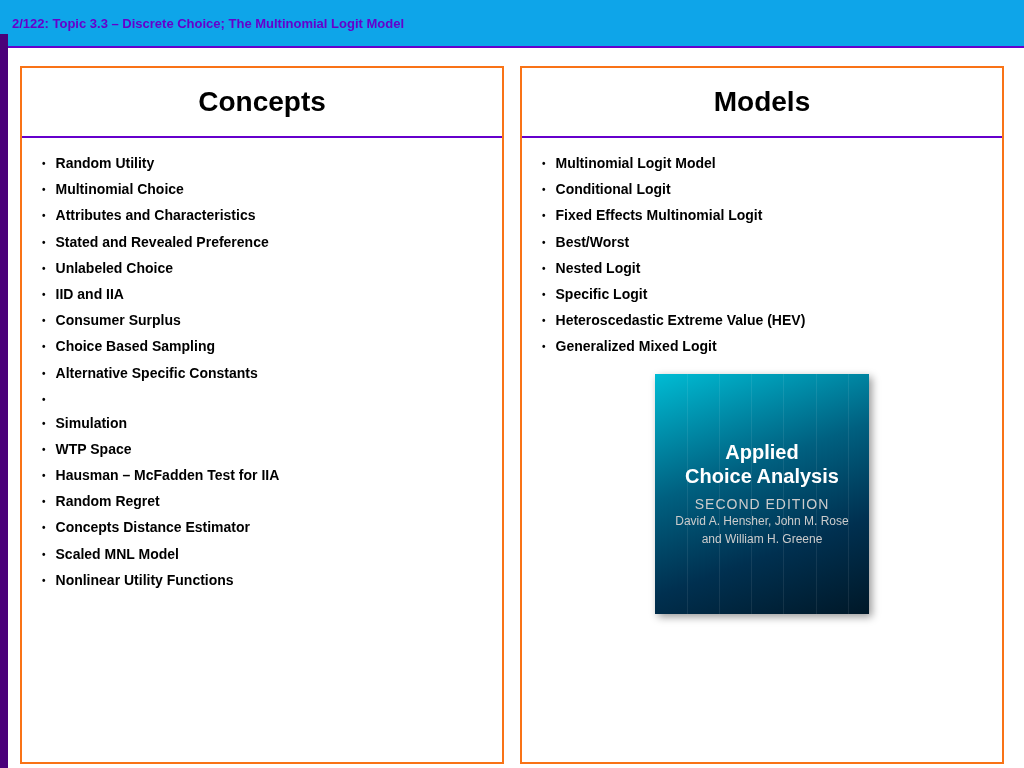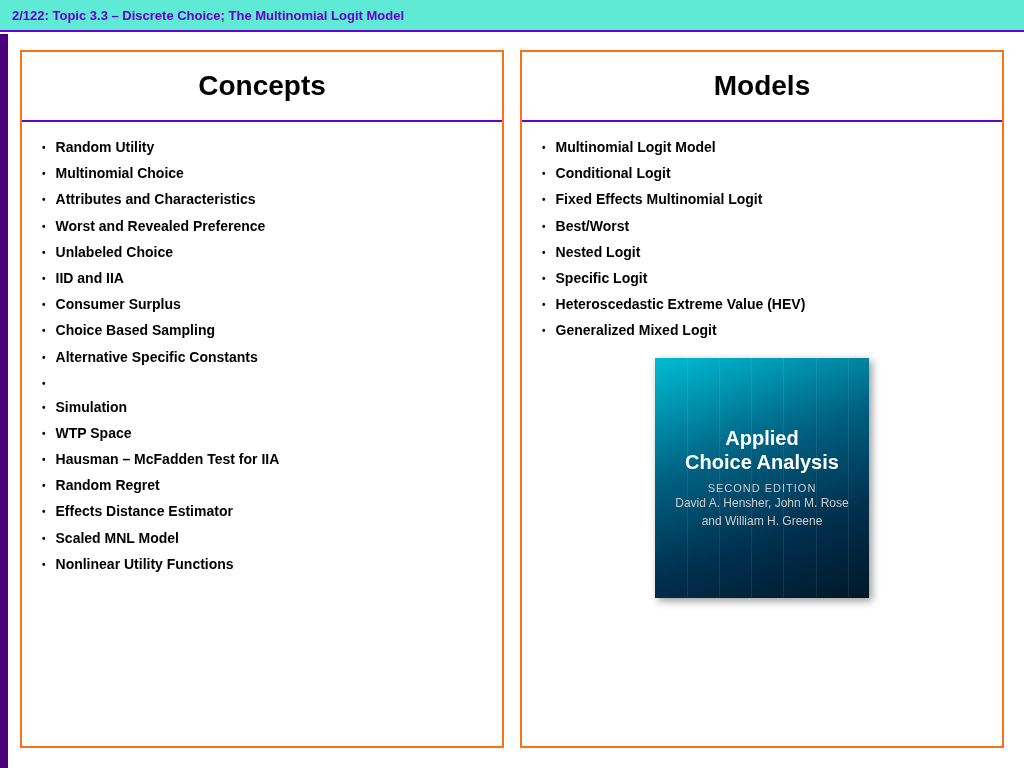--- a/index.html
+++ b/index.html
@@ -4,23 +4,23 @@
   <style>
     * { margin: 0; padding: 0; box-sizing: border-box; }
     body {
       width: 1024px;
       height: 768px;
       background: #fff;
       font-family: Arial, sans-serif;
       overflow: hidden;
     }
     #header {
-      background: #5eead4;
+      background: #0ea5e9;
       border-bottom: 2px solid #6600cc;
-      padding: 6px 12px;
+      padding: 14px 12px;
     }
     #header span {
       color: #6600cc;
       font-size: 13px;
       font-weight: bold;
     }
     #main {
       display: flex;
       flex-direction: row;
       padding: 18px 20px;
@@ -98,21 +98,21 @@
       box-shadow: 3px 3px 8px rgba(0,0,0,0.4);
     }
     .book-title-main {
       font-size: 20px;
       font-weight: bold;
       text-align: center;
       line-height: 1.2;
       color: #fff;
     }
     .book-edition {
-      font-size: 11px;
+      font-size: 14px;
       color: #ccc;
       text-align: center;
       margin-top: 4px;
       letter-spacing: 1px;
     }
     .book-authors {
       font-size: 12px;
       color: #ccc;
       text-align: center;
       margin-top: 0;
@@ -163,21 +163,21 @@
           <li>
             <span class="bullet">•</span>
             <span>Multinomial Choice</span>
           </li>
           <li>
             <span class="bullet">•</span>
             <span>Attributes and Characteristics</span>
           </li>
           <li>
             <span class="bullet">•</span>
-            <span>Worst and Revealed Preference</span>
+            <span>Stated and Revealed Preference</span>
           </li>
           <li>
             <span class="bullet">•</span>
             <span>Unlabeled Choice</span>
           </li>
           <li>
             <span class="bullet">•</span>
             <span>IID and IIA</span>
           </li>
           <li>
@@ -206,21 +206,21 @@
           <li>
             <span class="bullet">•</span>
             <span>Hausman – McFadden Test for IIA</span>
           </li>
           <li>
             <span class="bullet">•</span>
             <span>Random Regret</span>
           </li>
           <li>
             <span class="bullet">•</span>
-            <span>Effects Distance Estimator</span>
+            <span>Concepts Distance Estimator</span>
           </li>
           <li>
             <span class="bullet">•</span>
             <span>Scaled MNL Model</span>
           </li>
           <li>
             <span class="bullet">•</span>
             <span>Nonlinear Utility Functions</span>
           </li>
         </ul>

